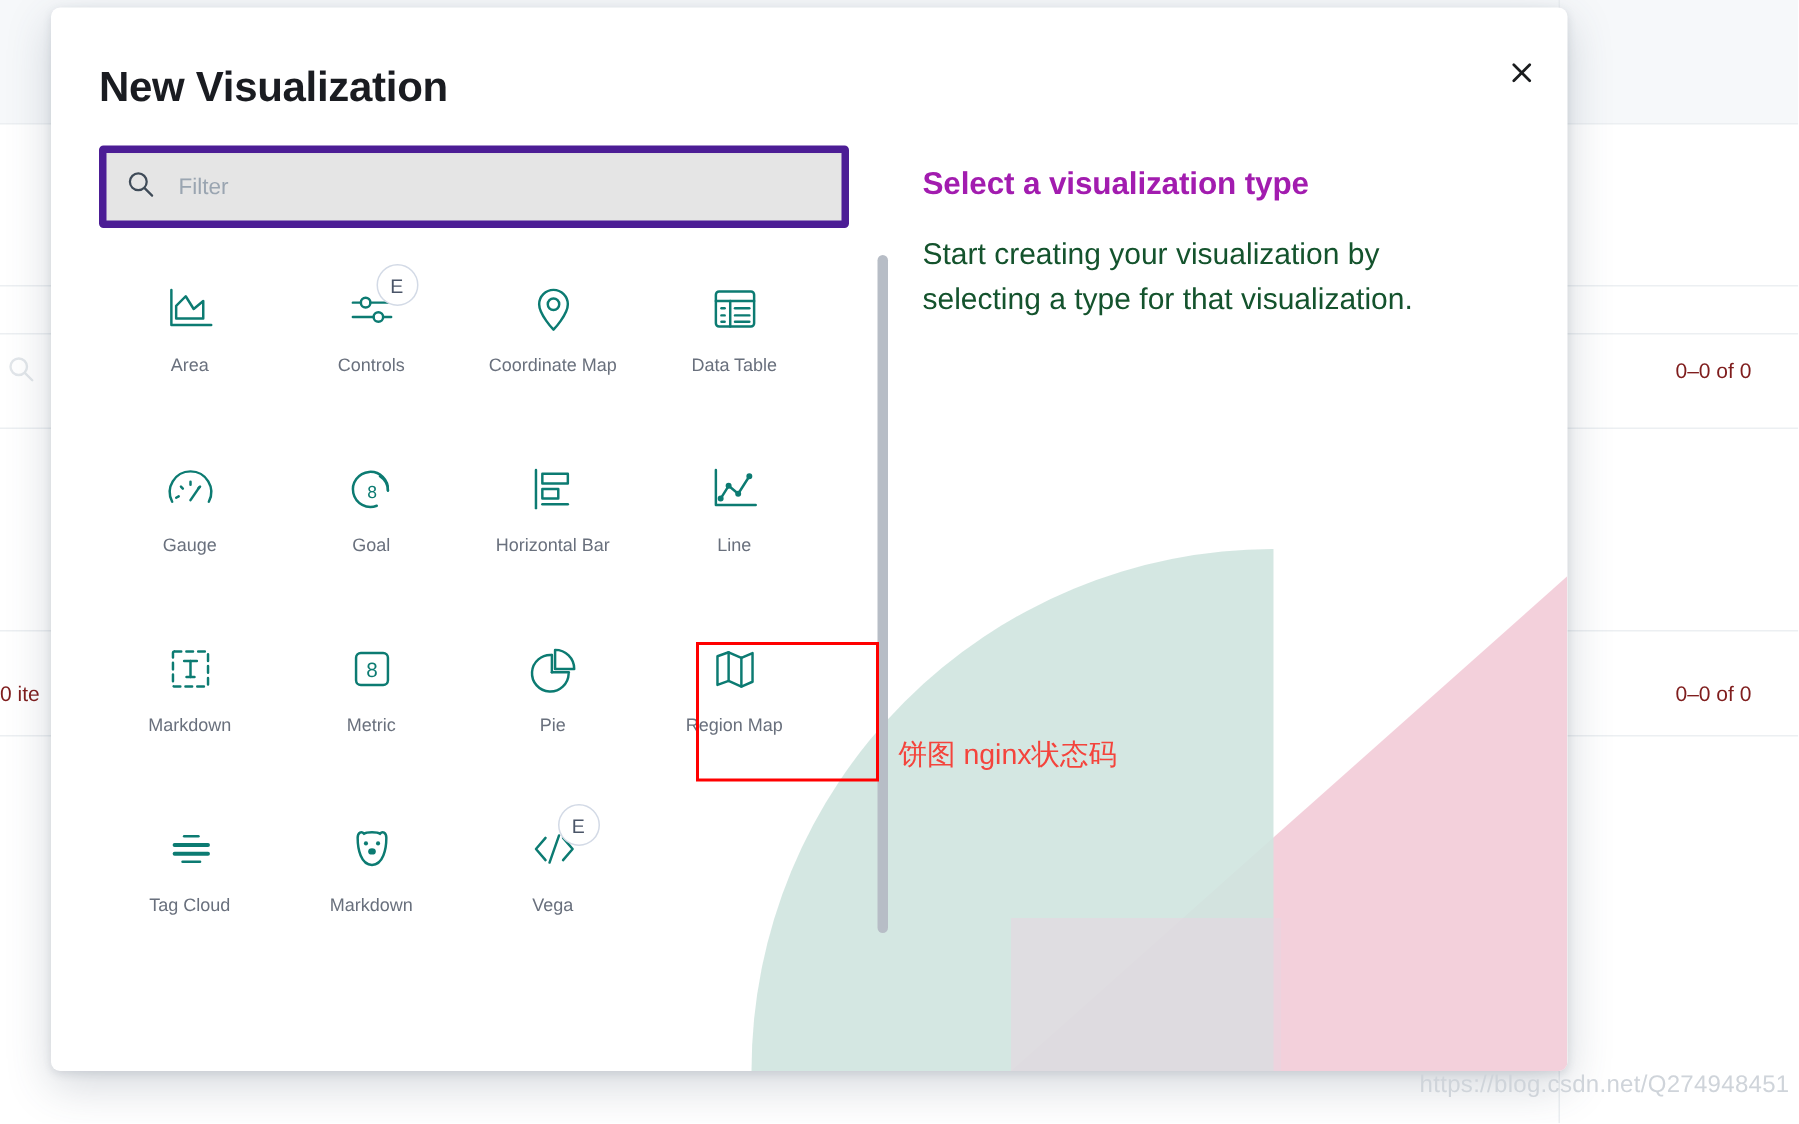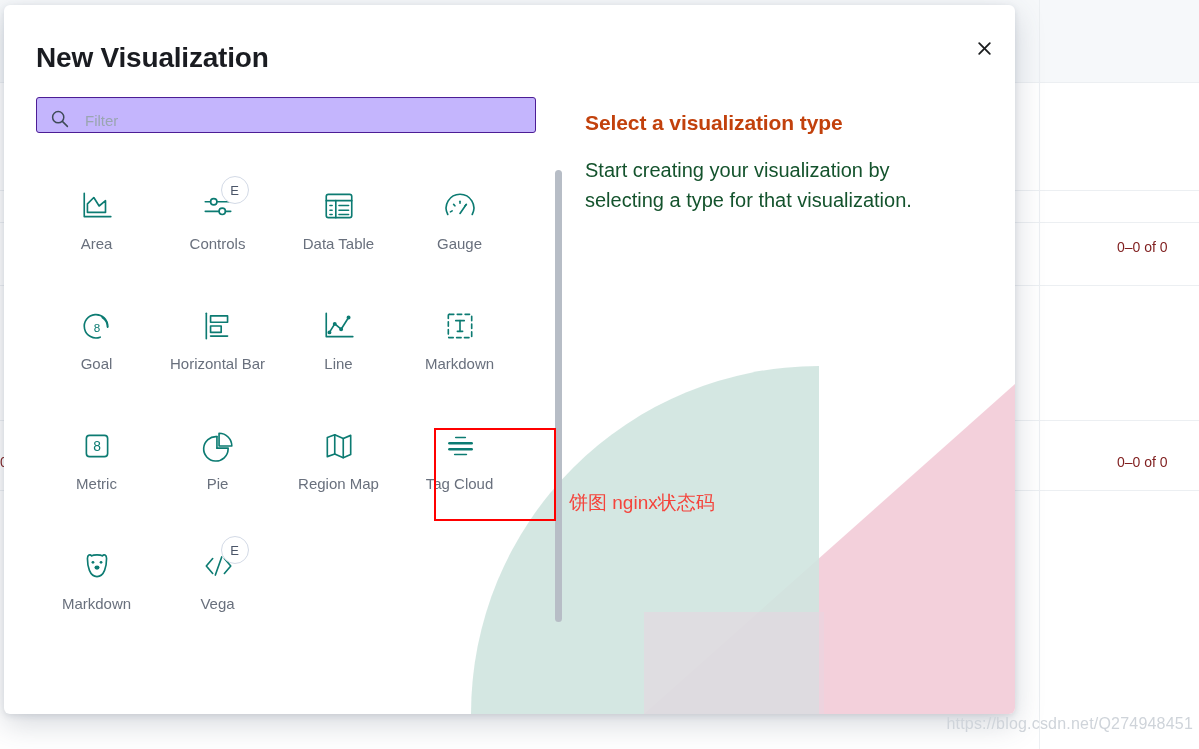--- a/index.html
+++ b/index.html
@@ -56,21 +56,21 @@
     white-space: nowrap;
   }
   .bg-search-icon {
     position: absolute;
     color: #e2e6ea;
   }
 
   
   .modal {
     position: absolute;
-    left: 4px;
+    left: 34px;
     top: 5px;
     width: 1011px;
     height: 709px;
     background: #ffffff;
     border-radius: 6px;
     box-shadow: 0 10px 30px rgba(65, 78, 101, 0.22),
                 0 2px 6px rgba(65, 78, 101, 0.14);
     overflow: hidden;
   }
 
@@ -105,23 +105,23 @@
     position: absolute;
     left: 32px;
     top: 92px;
     width: 522px;
     height: 560px;
   }
 
   .filter-wrap {
     position: relative;
     width: 500px;
-    height: 36px;
-    background: #c4b5fd;
-    border: 1px solid #4c1d95;
+    height: 55px;
+    background: #e5e5e5;
+    border: 5px solid #4c1d95;
     border-radius: 3px;
     box-shadow: inset 0 1px 1px rgba(0,0,0,0.02);
     box-sizing: border-box;
   }
   .filter-icon {
     position: absolute;
     left: 13px;
     top: 11px;
     color: #3f4b58;
   }
@@ -175,21 +175,21 @@
   .viz-icon {
     height: 44px;
     display: flex;
     align-items: center;
     justify-content: center;
     color: #0c7b72;
     position: relative;
   }
   .viz-label {
     margin-top: 6px;
-    font-size: 15px;
+    font-size: 12px;
     color: #69707d;
     text-align: center;
     line-height: 19px;
     max-width: 110px;
   }
   .exp-badge {
     position: absolute;
     width: 26px;
     height: 26px;
     border-radius: 50%;
@@ -239,21 +239,21 @@
   
   .right-col {
     position: absolute;
     left: 581px;
     top: 106px;
     width: 400px;
   }
   .right-title {
     font-size: 21px;
     font-weight: bold;
-    color: #c2410c;
+    color: #a21caf;
     margin: 0 0 20px 0;
     letter-spacing: -0.1px;
   }
   .right-body {
     font-size: 20px;
     color: #14532d;
     line-height: 30px;
     margin: 0;
     width: 378px;
   }
@@ -369,20 +369,29 @@
                   <circle cx="20" cy="21" r="3"></circle>
                   <line x1="23" y1="21" x2="28" y2="21"></line>
                 </svg>
                 <span class="exp-badge">E</span>
               </div>
               <div class="viz-label">Controls</div>
             </div>
             <div class="viz-cell">
               <div class="viz-icon">
                 <svg width="34" height="34" viewBox="0 0 32 32" fill="none" stroke="currentColor" stroke-width="1.55" stroke-linecap="round" stroke-linejoin="round">
+                  <path d="M16 29 C16 29 25 19.5 25 13 A9 9 0 0 0 7 13 C7 19.5 16 29 16 29 Z"></path>
+                  <circle cx="16" cy="13" r="3.6"></circle>
+                </svg>
+              </div>
+              <div class="viz-label">Coordinate Map</div>
+            </div>
+            <div class="viz-cell">
+              <div class="viz-icon">
+                <svg width="34" height="34" viewBox="0 0 32 32" fill="none" stroke="currentColor" stroke-width="1.55" stroke-linecap="round" stroke-linejoin="round">
                   <rect x="4" y="5" width="24" height="22" rx="2"></rect>
                   <line x1="4" y1="11" x2="28" y2="11"></line>
                   <line x1="13" y1="11" x2="13" y2="27"></line>
                   <line x1="16" y1="15.5" x2="25" y2="15.5"></line>
                   <line x1="16" y1="20" x2="25" y2="20"></line>
                   <line x1="16" y1="24" x2="25" y2="24"></line>
                   <line x1="7.5" y1="15.5" x2="9.5" y2="15.5"></line>
                   <line x1="7.5" y1="20" x2="9.5" y2="20"></line>
                   <line x1="7.5" y1="24" x2="9.5" y2="24"></line>
                 </svg>

